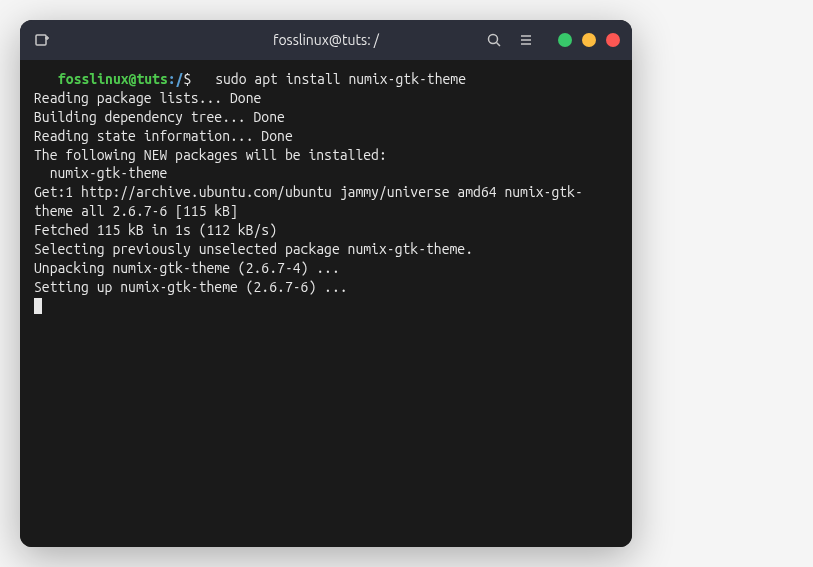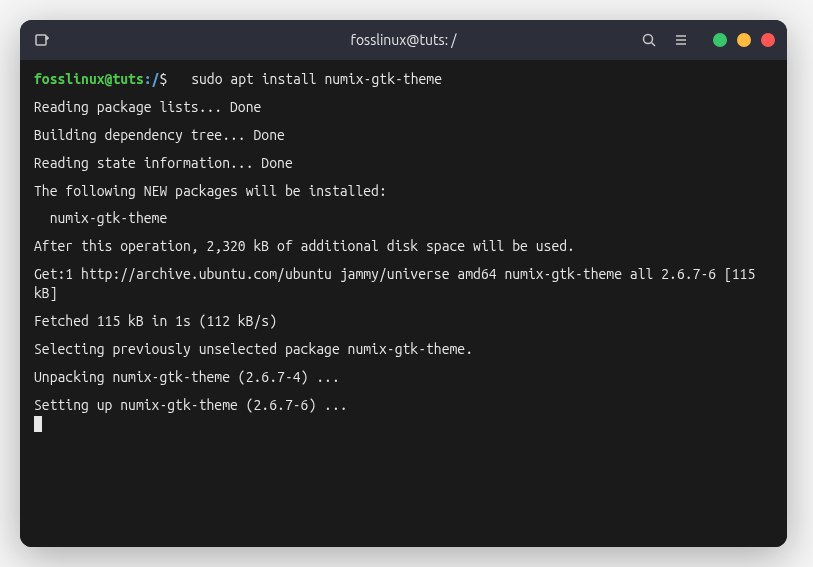--- a/index.html
+++ b/index.html
@@ -6,21 +6,21 @@
       margin: 0;
       padding: 0;
       box-sizing: border-box;
     }
     body {
       background: #f5f5f5;
       padding: 20px;
       font-family: 'Ubuntu Mono', 'DejaVu Sans Mono', monospace;
     }
     .window {
-      width: 767px;
+      width: 612px;
       height: 527px;
       background: #1a1a1a;
       border-radius: 12px;
       overflow: hidden;
       box-shadow: 0 10px 40px rgba(0,0,0,0.3);
     }
     .titlebar {
       height: 40px;
       background: #2c2f3a;
       display: flex;
@@ -77,25 +77,25 @@
     }
     .terminal-body {
       padding: 10px 14px;
       background: #1a1a1a;
       height: calc(100% - 40px);
       overflow: hidden;
       font-size: 14px;
       line-height: 1.35;
       color: #e8e8e8;
     }
-    .prompt-user { color: #4fc94f; font-weight: bold; }
+    .prompt-user { color: #4fc94f; font-weight: bold; margin-left: 24px; }
     .prompt-path { color: #5a9fd4; font-weight: bold; }
     .prompt-symbol { color: #e8e8e8; }
     .command { color: #e8e8e8; margin-left: 16px; }
-    .output-line { color: #e8e8e8; white-space: pre-wrap; margin-top: 9px; }
+    .output-line { color: #e8e8e8; white-space: pre-wrap; }
     .cursor {
       display: inline-block;
       width: 8px;
       height: 16px;
       background: #e8e8e8;
       vertical-align: text-bottom;
     }
   </style>
 </head>
 <body>
@@ -135,21 +135,20 @@
   </div>
   <div class="terminal-body">
     <div>
       <span class="prompt-user">fosslinux@tuts</span><span class="prompt-path">:/</span><span class="prompt-symbol">$ </span><span class="command">sudo apt install numix-gtk-theme</span>
     </div>
     <div class="output-line">Reading package lists... Done</div>
     <div class="output-line">Building dependency tree... Done</div>
     <div class="output-line">Reading state information... Done</div>
     <div class="output-line">The following NEW packages will be installed:</div>
     <div class="output-line">  numix-gtk-theme</div>
-    <div class="output-line">After this operation, 2,320 kB of additional disk space will be used.</div>
     <div class="output-line">Get:1 http://archive.ubuntu.com/ubuntu jammy/universe amd64 numix-gtk-theme all 2.6.7-6 [115 kB]</div>
     <div class="output-line">Fetched 115 kB in 1s (112 kB/s)</div>
     <div class="output-line">Selecting previously unselected package numix-gtk-theme.</div>
     <div class="output-line">Unpacking numix-gtk-theme (2.6.7-4) ...</div>
     <div class="output-line">Setting up numix-gtk-theme (2.6.7-6) ...</div>
     <div><span class="cursor"></span></div>
   </div>
 </div>
 
 </body></html>

